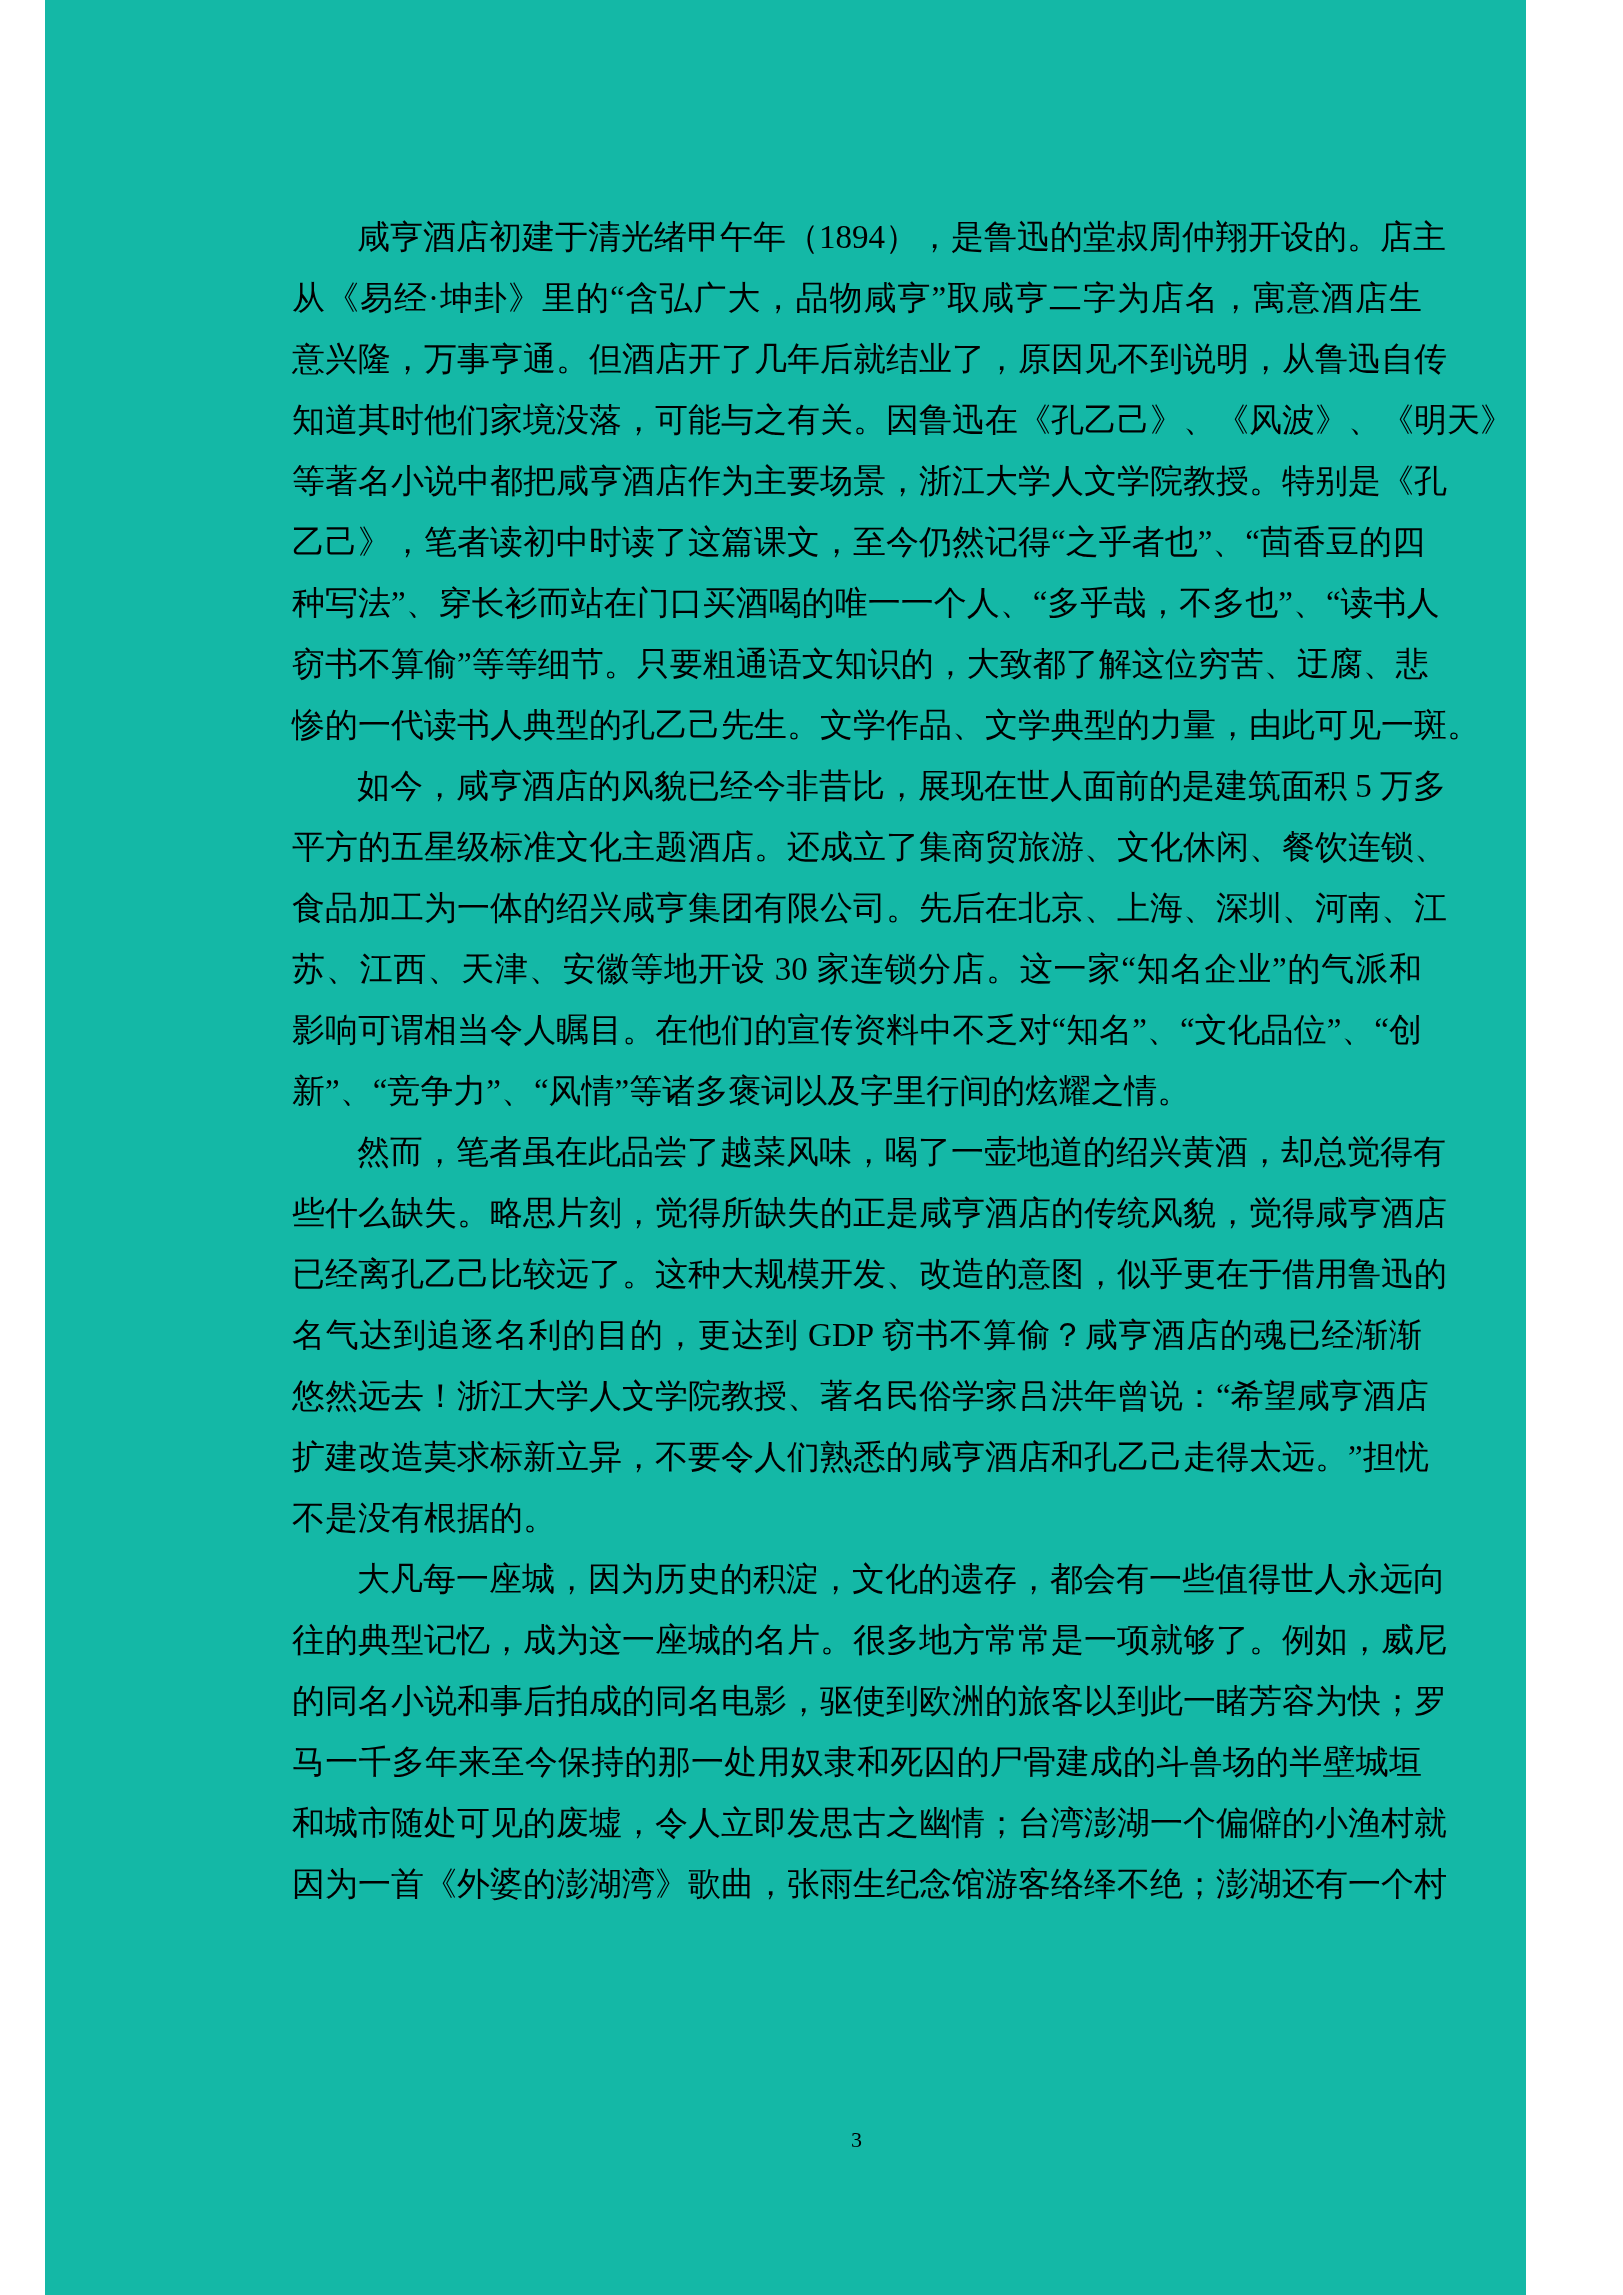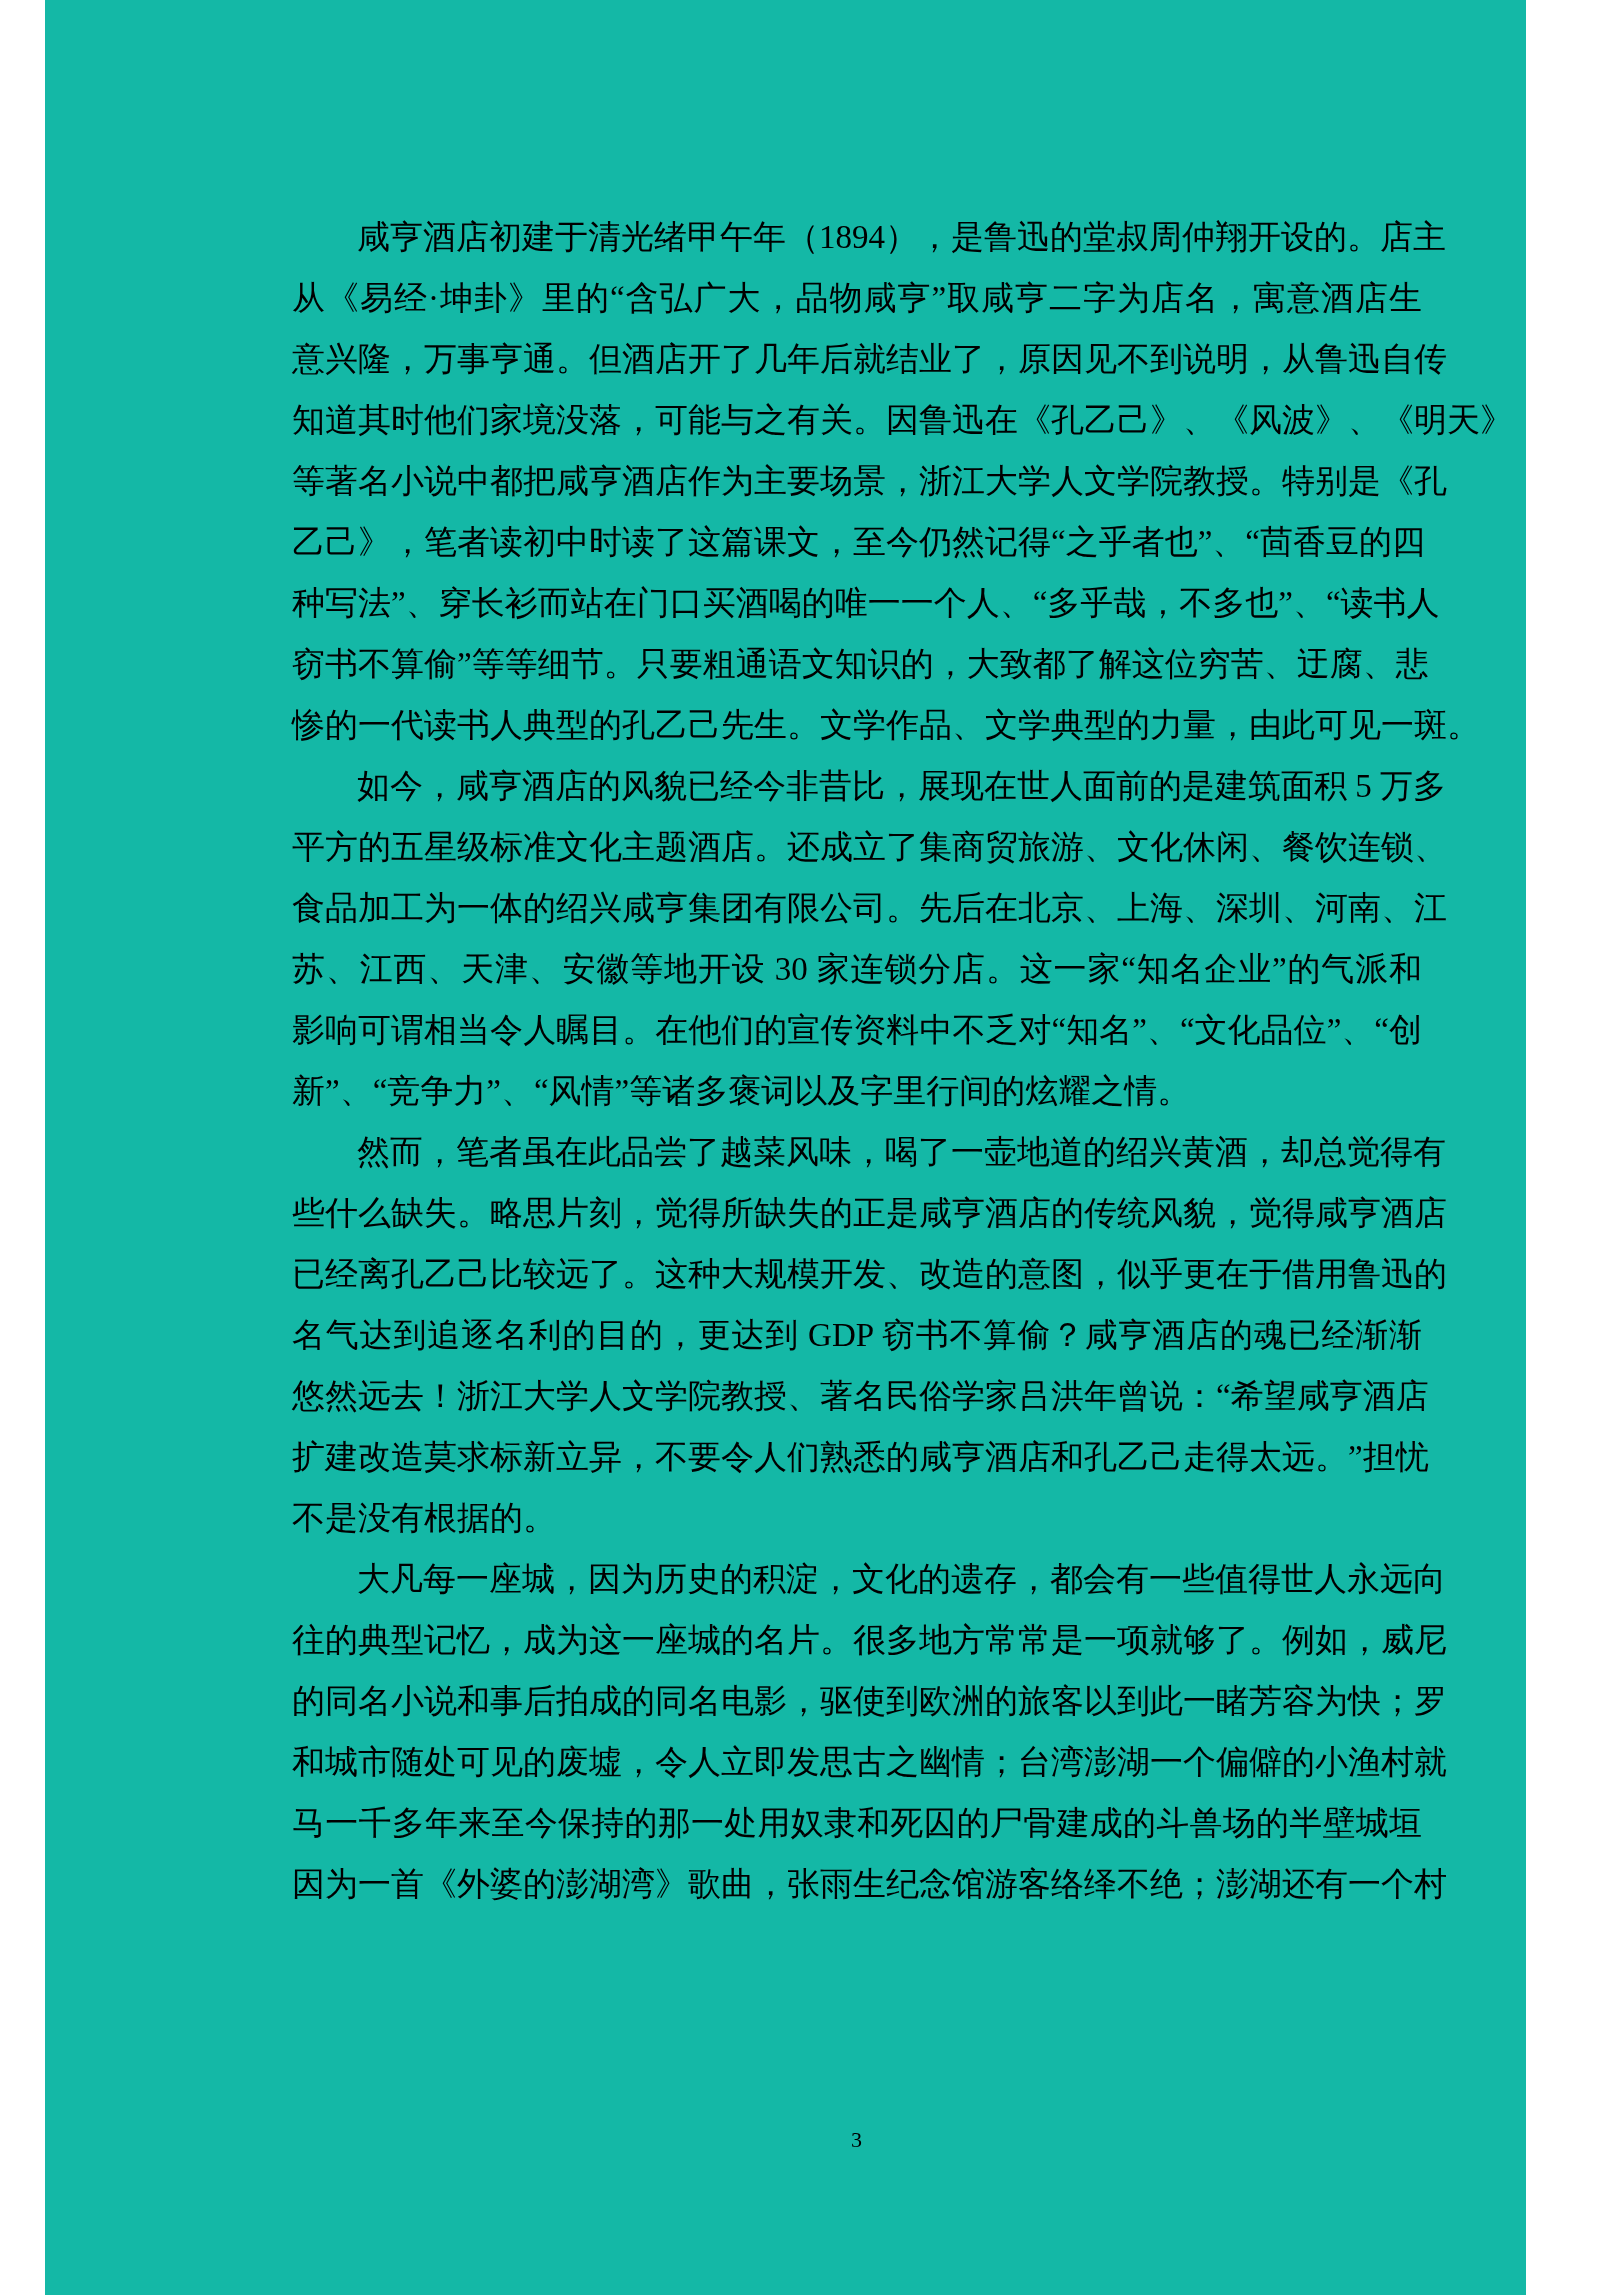--- a/index.html
+++ b/index.html
@@ -90,22 +90,22 @@
       <div class="line">名气达到追逐名利的目的，更达到 GDP 窃书不算偷？咸亨酒店的魂已经渐渐</div>
       <div class="line">悠然远去！浙江大学人文学院教授、著名民俗学家吕洪年曾说：“希望咸亨酒店</div>
       <div class="line">扩建改造莫求标新立异，不要令人们熟悉的咸亨酒店和孔乙己走得太远。”担忧</div>
       <div class="line last">不是没有根据的。</div>
     </div>
 
     <div>
       <div class="line indent">大凡每一座城，因为历史的积淀，文化的遗存，都会有一些值得世人永远向</div>
       <div class="line">往的典型记忆，成为这一座城的名片。很多地方常常是一项就够了。例如，威尼</div>
       <div class="line">的同名小说和事后拍成的同名电影，驱使到欧洲的旅客以到此一睹芳容为快；罗</div>
+      <div class="line">马一千多年来至今保持的那一处用奴隶和死囚的尸骨建成的斗兽场的半壁城垣</div>
       <div class="line">和城市随处可见的废墟，令人立即发思古之幽情；台湾澎湖一个偏僻的小渔村就</div>
-      <div class="line">马一千多年来至今保持的那一处用奴隶和死囚的尸骨建成的斗兽场的半壁城垣</div>
       <div class="line">因为一首《外婆的澎湖湾》歌曲，张雨生纪念馆游客络绎不绝；澎湖还有一个村</div>
     </div>
 
   </div>
 
   <div class="page-number">3</div>
 </div>
 
 
 </body></html>

